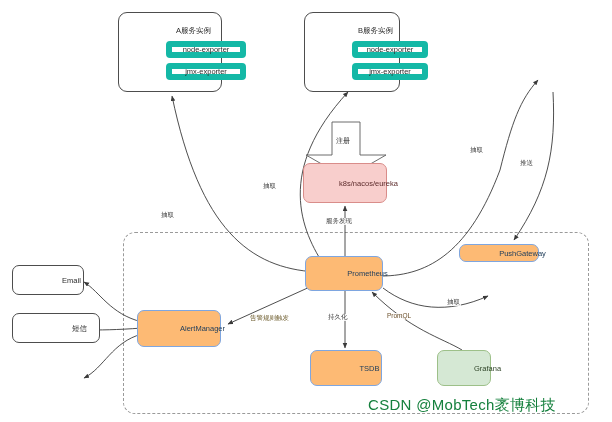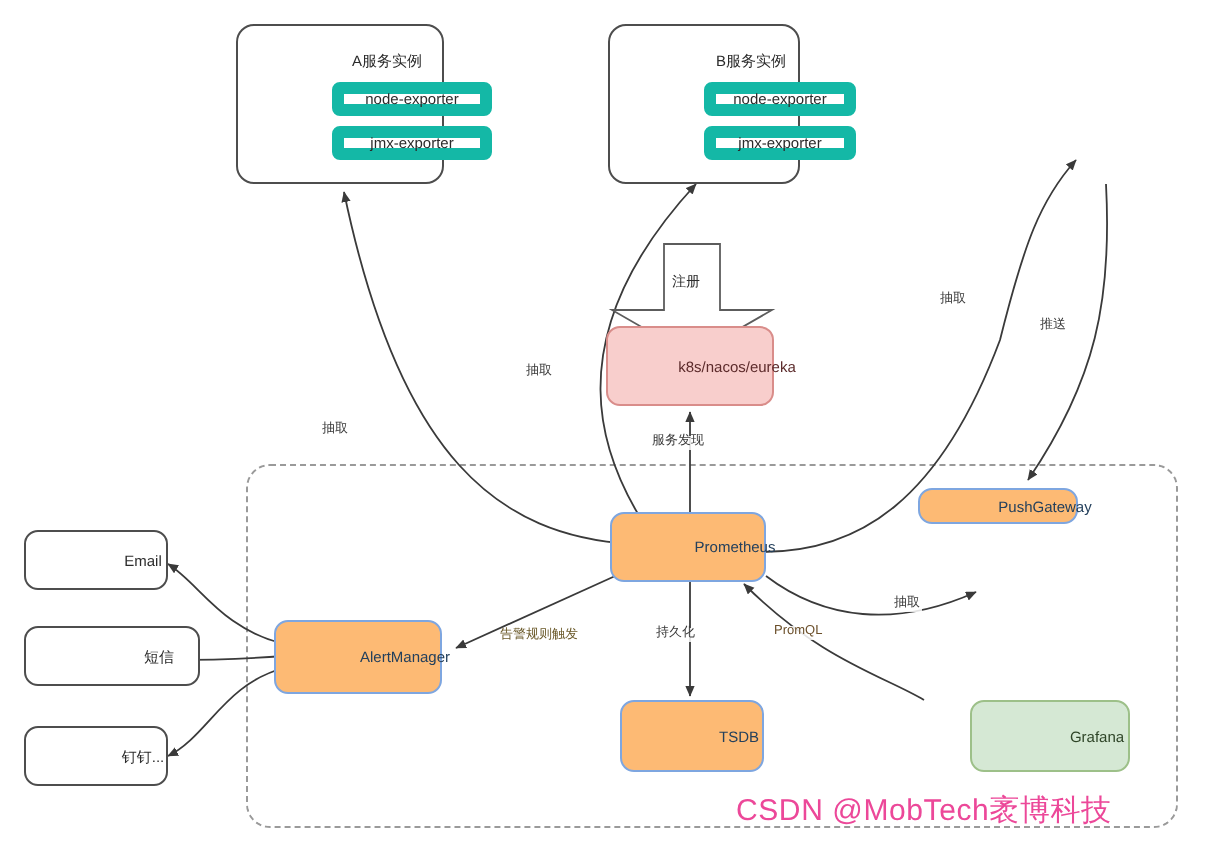--- a/index.html
+++ b/index.html
@@ -97,21 +97,21 @@
     background: rgba(255,255,255,0.85);
     padding: 0 1px;
     white-space: nowrap;
     line-height: 1;
   }
   .edge-label.promql { color: #6b4f2a; }
   .edge-label.warn { color: #6b5a2a; }
   .watermark {
     position: absolute;
     font-size: 15px;
-    color: #ec4899;
+    color: #15803d;
     white-space: nowrap;
     letter-spacing: 0.3px;
   }
   .regtext {
     position: absolute;
     font-size: 7px;
     color: #2b2b2b;
     white-space: nowrap;
   }
 </style>
@@ -180,25 +180,24 @@
   <div class="node pink" style="left:303px; top:163px; width:84px; height:40px;">k8s/nacos/eureka</div>
 
   <div class="node blue" style="left:305px; top:256px; width:78px; height:35px;">Prometheus</div>
 
   <div class="node blue" style="left:459px; top:244px; width:80px; height:18px;">PushGateway</div>
 
   <div class="node blue" style="left:137px; top:310px; width:84px; height:37px;">AlertManager</div>
 
   <div class="node blue" style="left:310px; top:350px; width:72px; height:36px;">TSDB</div>
 
-  <div class="node green" style="left:437px; top:350px; width:80px; height:36px;margin-left:48px;">Grafana</div>
+  <div class="node green" style="left:437px; top:350px; width:54px; height:36px;">Grafana</div>
 
   <div class="node plain" style="left:12px; top:265px; width:72px; height:30px;text-align:right;">Email</div>
   <div class="node plain" style="left:12px; top:313px; width:88px; height:30px;text-align:right;">短信</div>
-  <div class="node plain" style="left:12px; top:363px; width:72px; height:30px;">钉钉...</div>
 
   <div class="edge-label" style="left:160px; top:212px;">抽取</div>
 
   <div class="edge-label" style="left:262px; top:183px;">抽取</div>
 
   <div class="edge-label" style="left:469px; top:147px;">抽取</div>
 
   <div class="edge-label" style="left:519px; top:160px;">推送</div>
 
   <div class="edge-label" style="left:325px; top:218px;">服务发现</div>

